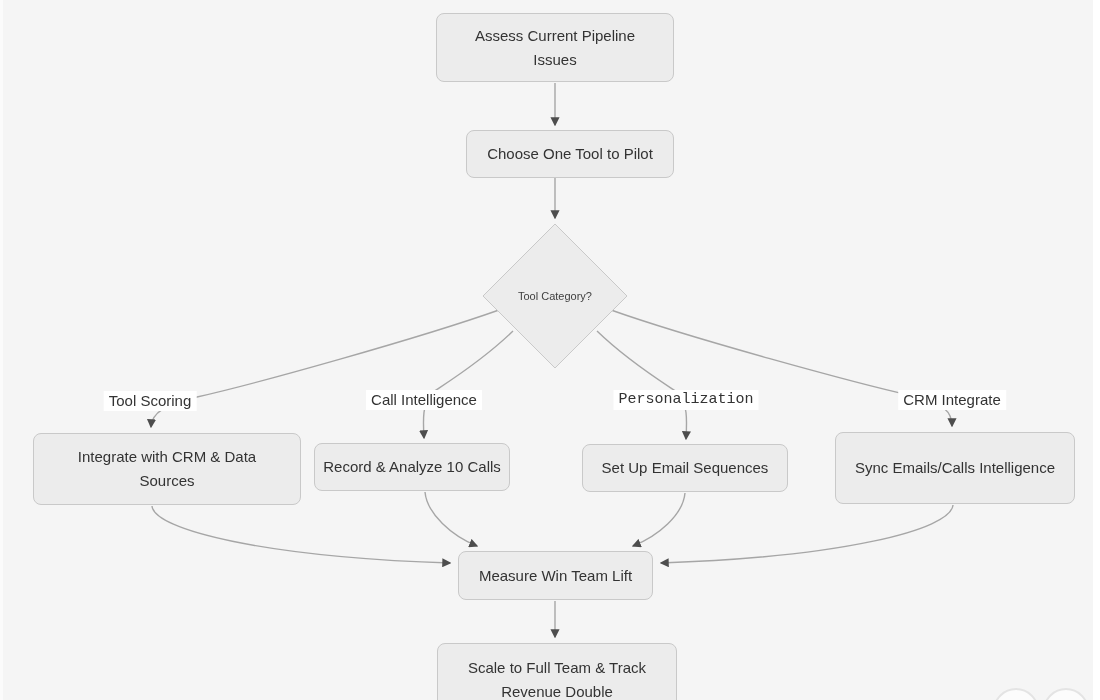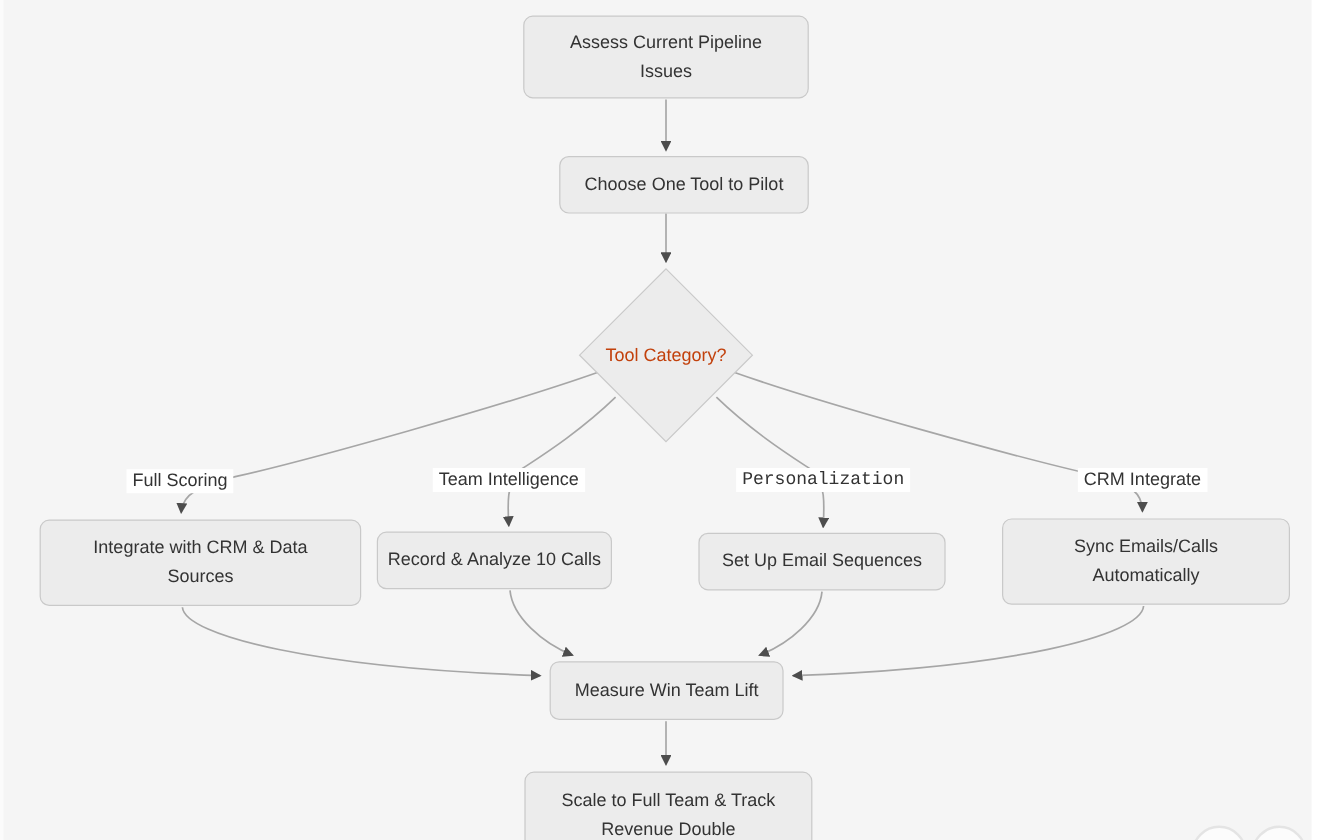--- a/index.html
+++ b/index.html
@@ -31,22 +31,22 @@
     text-align: center;
     font-size: 15px;
     line-height: 24px;
     color: #333333;
     padding: 4px 16px;
   }
   .node.single { white-space: nowrap; }
   .diamond-label {
     position: absolute;
     transform: translate(-50%, -50%);
-    font-size: 15px;
-    color: #c2410c;
+    font-size: 11px;
+    color: #404040;
     white-space: nowrap;
   }
   .edge-label {
     position: absolute;
     transform: translate(-50%, -50%);
     background: #ffffff;
     padding: 1px 5px;
     font-size: 15px;
     line-height: 18px;
     color: #333333;
@@ -119,30 +119,30 @@
 
 <div class="node single" style="left:314px; top:443px; width:196px; height:48px;">
   <span>Record &amp; Analyze 10 Calls</span>
 </div>
 
 <div class="node single" style="left:582px; top:444px; width:206px; height:48px;">
   <span>Set Up Email Sequences</span>
 </div>
 
 <div class="node" style="left:835px; top:432px; width:240px; height:72px;">
-  <span>Sync Emails/Calls Automatically</span>
+  <span>Sync Emails/Calls Intelligence</span>
 </div>
 
 <div class="node single" style="left:458px; top:551px; width:195px; height:49px;">
   <span>Measure Win Team Lift</span>
 </div>
 
 <div class="node" style="left:437px; top:643px; width:240px; height:74px;">
   <span>Scale to Full Team &amp; Track Revenue Double</span>
 </div>
 
-<div class="edge-label" style="left:150px; top:401px;">Full Scoring</div>
-<div class="edge-label" style="left:424px; top:400px;">Team Intelligence</div>
+<div class="edge-label" style="left:150px; top:401px;">Tool Scoring</div>
+<div class="edge-label" style="left:424px; top:400px;">Call Intelligence</div>
 <div class="edge-label" style="left:686px; top:400px;font-family:Liberation Mono, monospace;">Personalization</div>
 <div class="edge-label" style="left:952px; top:400px;">CRM Integrate</div>
 
 <div class="viewer-control" style="left:993px; top:688px;"></div>
 <div class="viewer-control" style="left:1043px; top:688px;"></div>
 
 </body></html>

